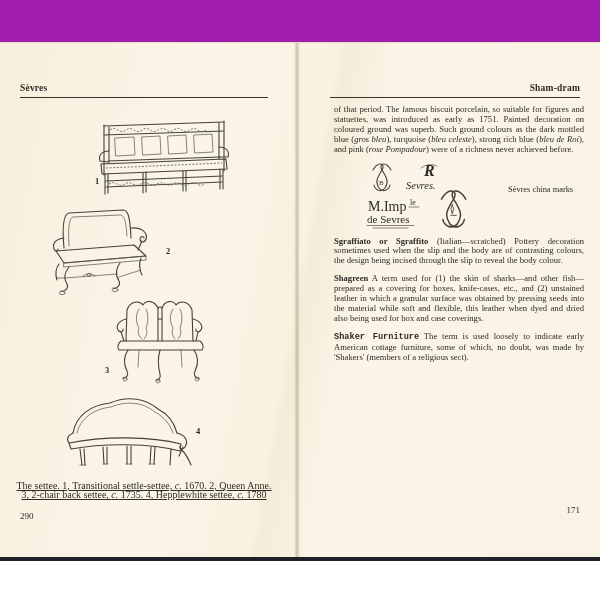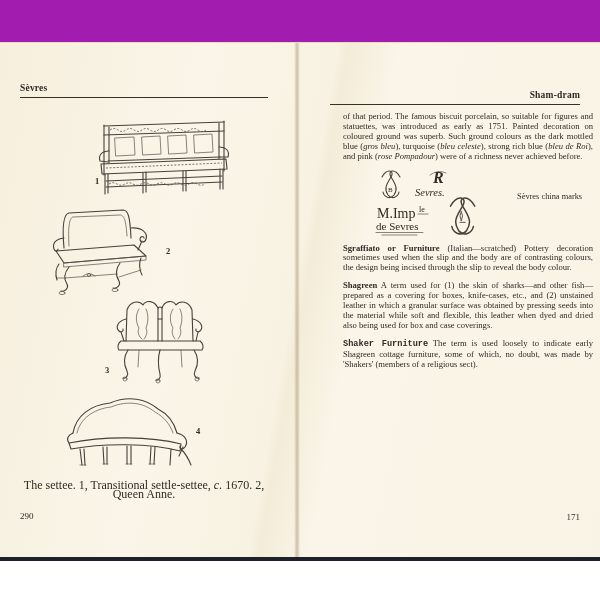--- a/index.html
+++ b/index.html
@@ -4,36 +4,36 @@
 <style>
   html,body{margin:0;padding:0;width:600px;height:600px;background:#ffffff;overflow:hidden;}
   .canvas{position:relative;width:600px;height:552px;background:#a21caf;font-family:"Liberation Serif",serif;color:#2f2a25;}
   .book{position:absolute;left:0;top:42px;width:600px;height:514px;
         background:linear-gradient(100deg,#f6efdd 0%,#faf5e8 30%,#f8f2e2 49%,#f3ecd8 50.5%,#faf5e8 58%,#f8f3e4 100%);
         border-top:1px solid #e7dcc4;border-bottom:4px solid #1f2029;}
   .gutter{position:absolute;left:294px;top:0;width:6px;height:100%;
         background:linear-gradient(to right,rgba(160,140,100,0),rgba(150,128,88,.45) 50%,rgba(160,140,100,0));}
   .page{position:absolute;top:0;height:100%;}
   .page-left{left:20px;width:248px;}
-  .page-right{left:330px;width:250px;margin-top:7px;}
+  .page-right{left:330px;width:250px;}
   .running-head{position:absolute;top:40px;font-size:9.5px;font-weight:bold;letter-spacing:.2px;}
   .running-head.rh-left{left:0;}
   .running-head.rh-right{right:0;}
   .head-rule{position:absolute;top:54px;left:0;right:0;height:0;border-top:1.4px solid #383129;}
-  .rp-body{position:absolute;top:62px;left:13px;width:250px;font-size:8.6px;line-height:9.9px;text-align:justify;}
+  .rp-body{position:absolute;top:62px;left:4px;width:250px;font-size:8.6px;line-height:9.9px;text-align:justify;}
   .para{margin:0;}
   .para.indent{text-indent:10px;}
   .para.entry{margin-top:8px;}
   .marks-block{position:relative;height:68px;margin:6px 0 4px 0;}
   .marks-svg{position:absolute;left:32px;top:0;width:112px;height:68px;}
   .marks-caption{position:absolute;left:142px;top:24px;font-size:8.4px;white-space:nowrap;text-align:left;padding-left:32px;}
   .figure{position:absolute;}
   .figure svg{display:block;width:100%;height:100%;}
   .fig-num{position:absolute;font-size:8.5px;font-weight:bold;}
-  .caption{position:absolute;top:438px;left:-4px;width:256px;font-size:12px;line-height:9.4px;text-align:center;}
+  .caption{position:absolute;top:438px;left:-4px;width:256px;font-size:10px;line-height:9.4px;text-align:center;text-decoration:underline;}
   .page-num{position:absolute;font-size:9px;}
   .pn-left{left:0;top:468px;}
   .pn-right{right:0;top:462px;}
   .ink{stroke:#46403a;stroke-width:1.1;fill:none;stroke-linecap:round;stroke-linejoin:round;}
   .ink-thin{stroke:#56504a;stroke-width:.7;fill:none;stroke-linecap:round;}
   .carve{stroke:#56504a;stroke-width:.8;fill:none;stroke-dasharray:2 1.6;}
   .mark-text{fill:#2f2a25;font-family:"Liberation Serif",serif;}
 </style>
 </head>
 <body>
@@ -111,20 +111,21 @@
           <path class="ink" d="M 6,52 C 40,45 88,45 118,53 L 117,60 C 88,52 40,52 8,58 Z"></path>
           <path class="ink" d="M 17,58 L 19,74 M 21,58 L 22,74 M 40,56 L 41,73 M 44,56 L 44,73 M 64,55 L 64,73 M 68,55 L 68,73 M 88,56 L 87,73 M 92,56 L 91,73 M 108,58 L 107,74"></path>
           <path class="ink" d="M 118,58 C 123,63 126,69 128,74"></path>
           <path class="ink-thin" d="M 17,74 L 23,74 M 40,73 L 45,73 M 63,73 L 69,73 M 86,73 L 92,73"></path>
         </svg>
       </div>
       <span class="fig-num" style="left:176px;top:383px;">4</span>
 
       <div class="caption">
         <div class="cap-line"><span>The settee.  1, Transitional settle-settee, </span><span style="font-style: italic;">c.</span><span> 1670.  2, Queen Anne.</span></div>
+        <div class="cap-line"><span>3, 2-chair back settee, </span><span style="font-style: italic;">c.</span><span> 1735.  4, Hepplewhite settee, </span><span style="font-style: italic;">c.</span><span> 1780</span></div>
       </div>
 
       <div class="page-num pn-left">290</div>
     </div>
 
     <div class="page page-right">
       <div class="running-head rh-right">Sham-dram</div>
       <div class="head-rule"></div>
 
       <div class="rp-body">
@@ -147,21 +148,21 @@
             <path class="ink-thin" d="M 1,64.5 L 48,64.5 M 7,67 L 42,67"></path>
             <g transform="translate(66,26) scale(1.35)">
               <path class="ink" d="M 7,9 C 12,0 20,2 16,9 C 11,17 9,21 13,27 C 17,32 23,29 24,24"></path>
               <path class="ink" d="M 25,9 C 20,0 12,2 16,9 C 21,17 23,21 19,27 C 15,32 9,29 8,24"></path>
               <path class="ink-thin" d="M 15,13 q 2,3 0,7 q -2,-4 0,-7 M 14,21 l 4,0"></path>
             </g>
           </svg>
           <div class="marks-caption">Sèvres china marks</div>
         </div>
 
-        <div class="para entry"><span style="font-weight: bold;">Sgraffiato or Furniture</span><span> (Italian—scratched)  Pottery decoration sometimes used when the slip and the body are of contrasting colours, the design being incised through the slip to reveal the body colour.</span></div>
+        <div class="para entry"><span style="font-weight: bold;">Sgraffiato or Sgraffito</span><span> (Italian—scratched)  Pottery decoration sometimes used when the slip and the body are of contrasting colours, the design being incised through the slip to reveal the body colour.</span></div>
         <div class="para entry"><span style="font-weight: bold;">Shagreen</span><span>  A term used for (1) the skin of sharks—and other fish—prepared as a covering for boxes, knife-cases, etc., and (2) unstained leather in which a granular surface was obtained by pressing seeds into the material while soft and flexible, this leather when dyed and dried also being used for box and case coverings.</span></div>
-        <div class="para entry"><span style="font-weight: bold; font-family: Liberation Mono, monospace;">Shaker Furniture</span><span>  The term is used loosely to indicate early Shagreen cottage furniture, some of which, no doubt, was made by 'Shakers' (members of a religious sect).</span></div>
+        <div class="para entry"><span style="font-weight: bold; font-family: Liberation Mono, monospace;">Shaker Furniture</span><span>  The term is used loosely to indicate early American cottage furniture, some of which, no doubt, was made by 'Shakers' (members of a religious sect).</span></div>
       </div>
 
       <div class="page-num pn-right">171</div>
     </div>
   </div>
 </div>
 
 </body></html>

